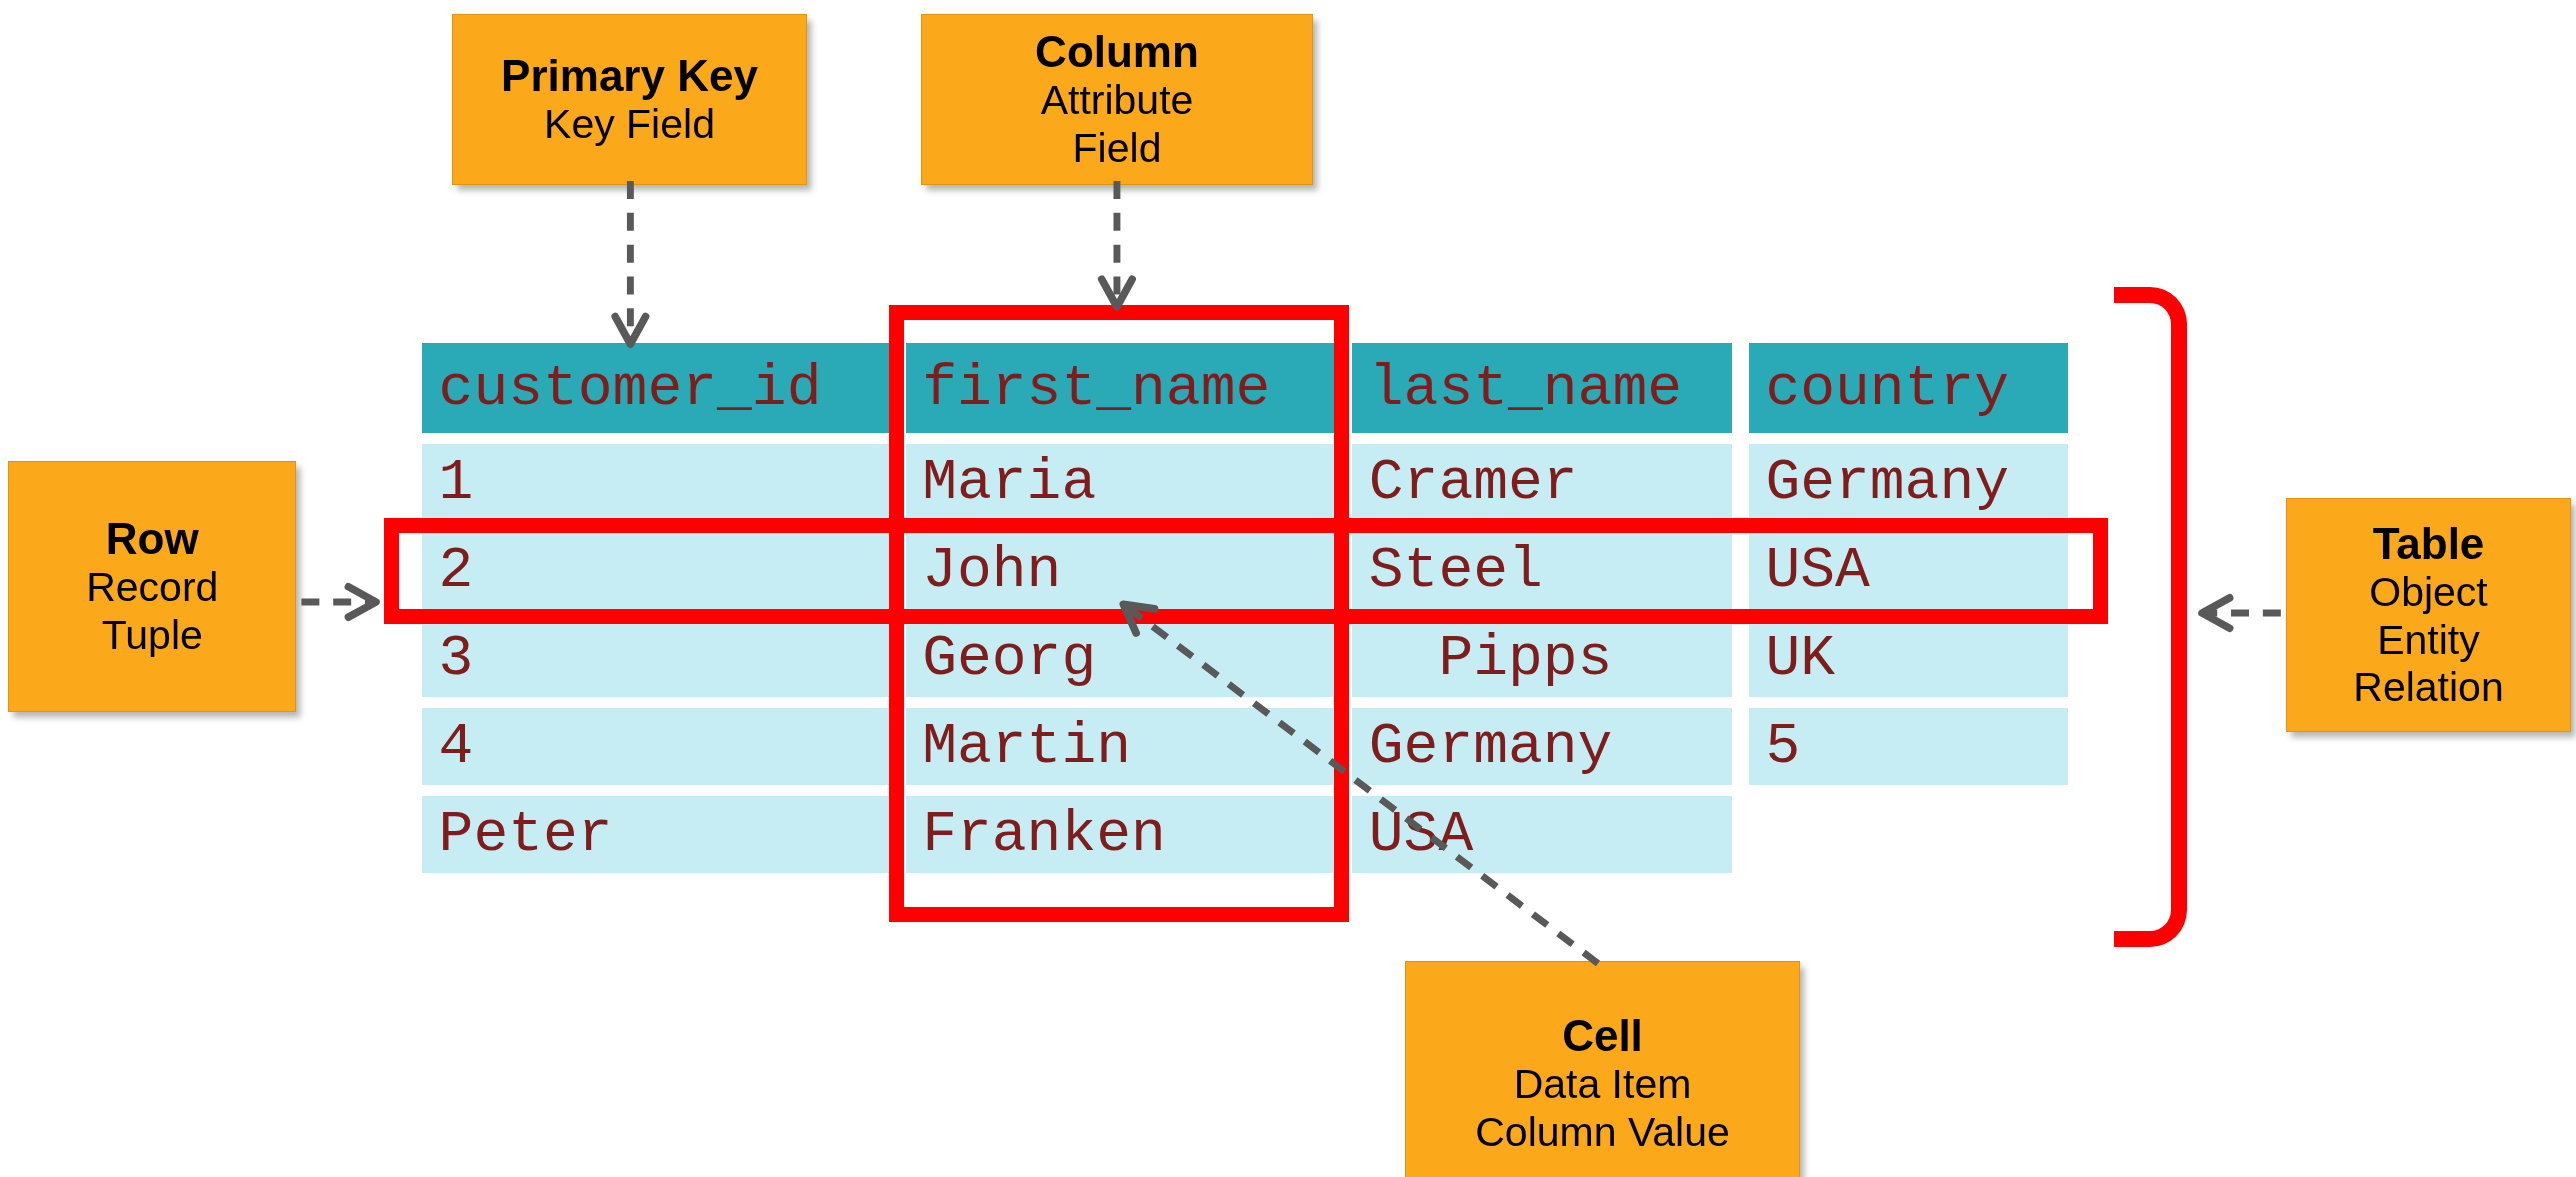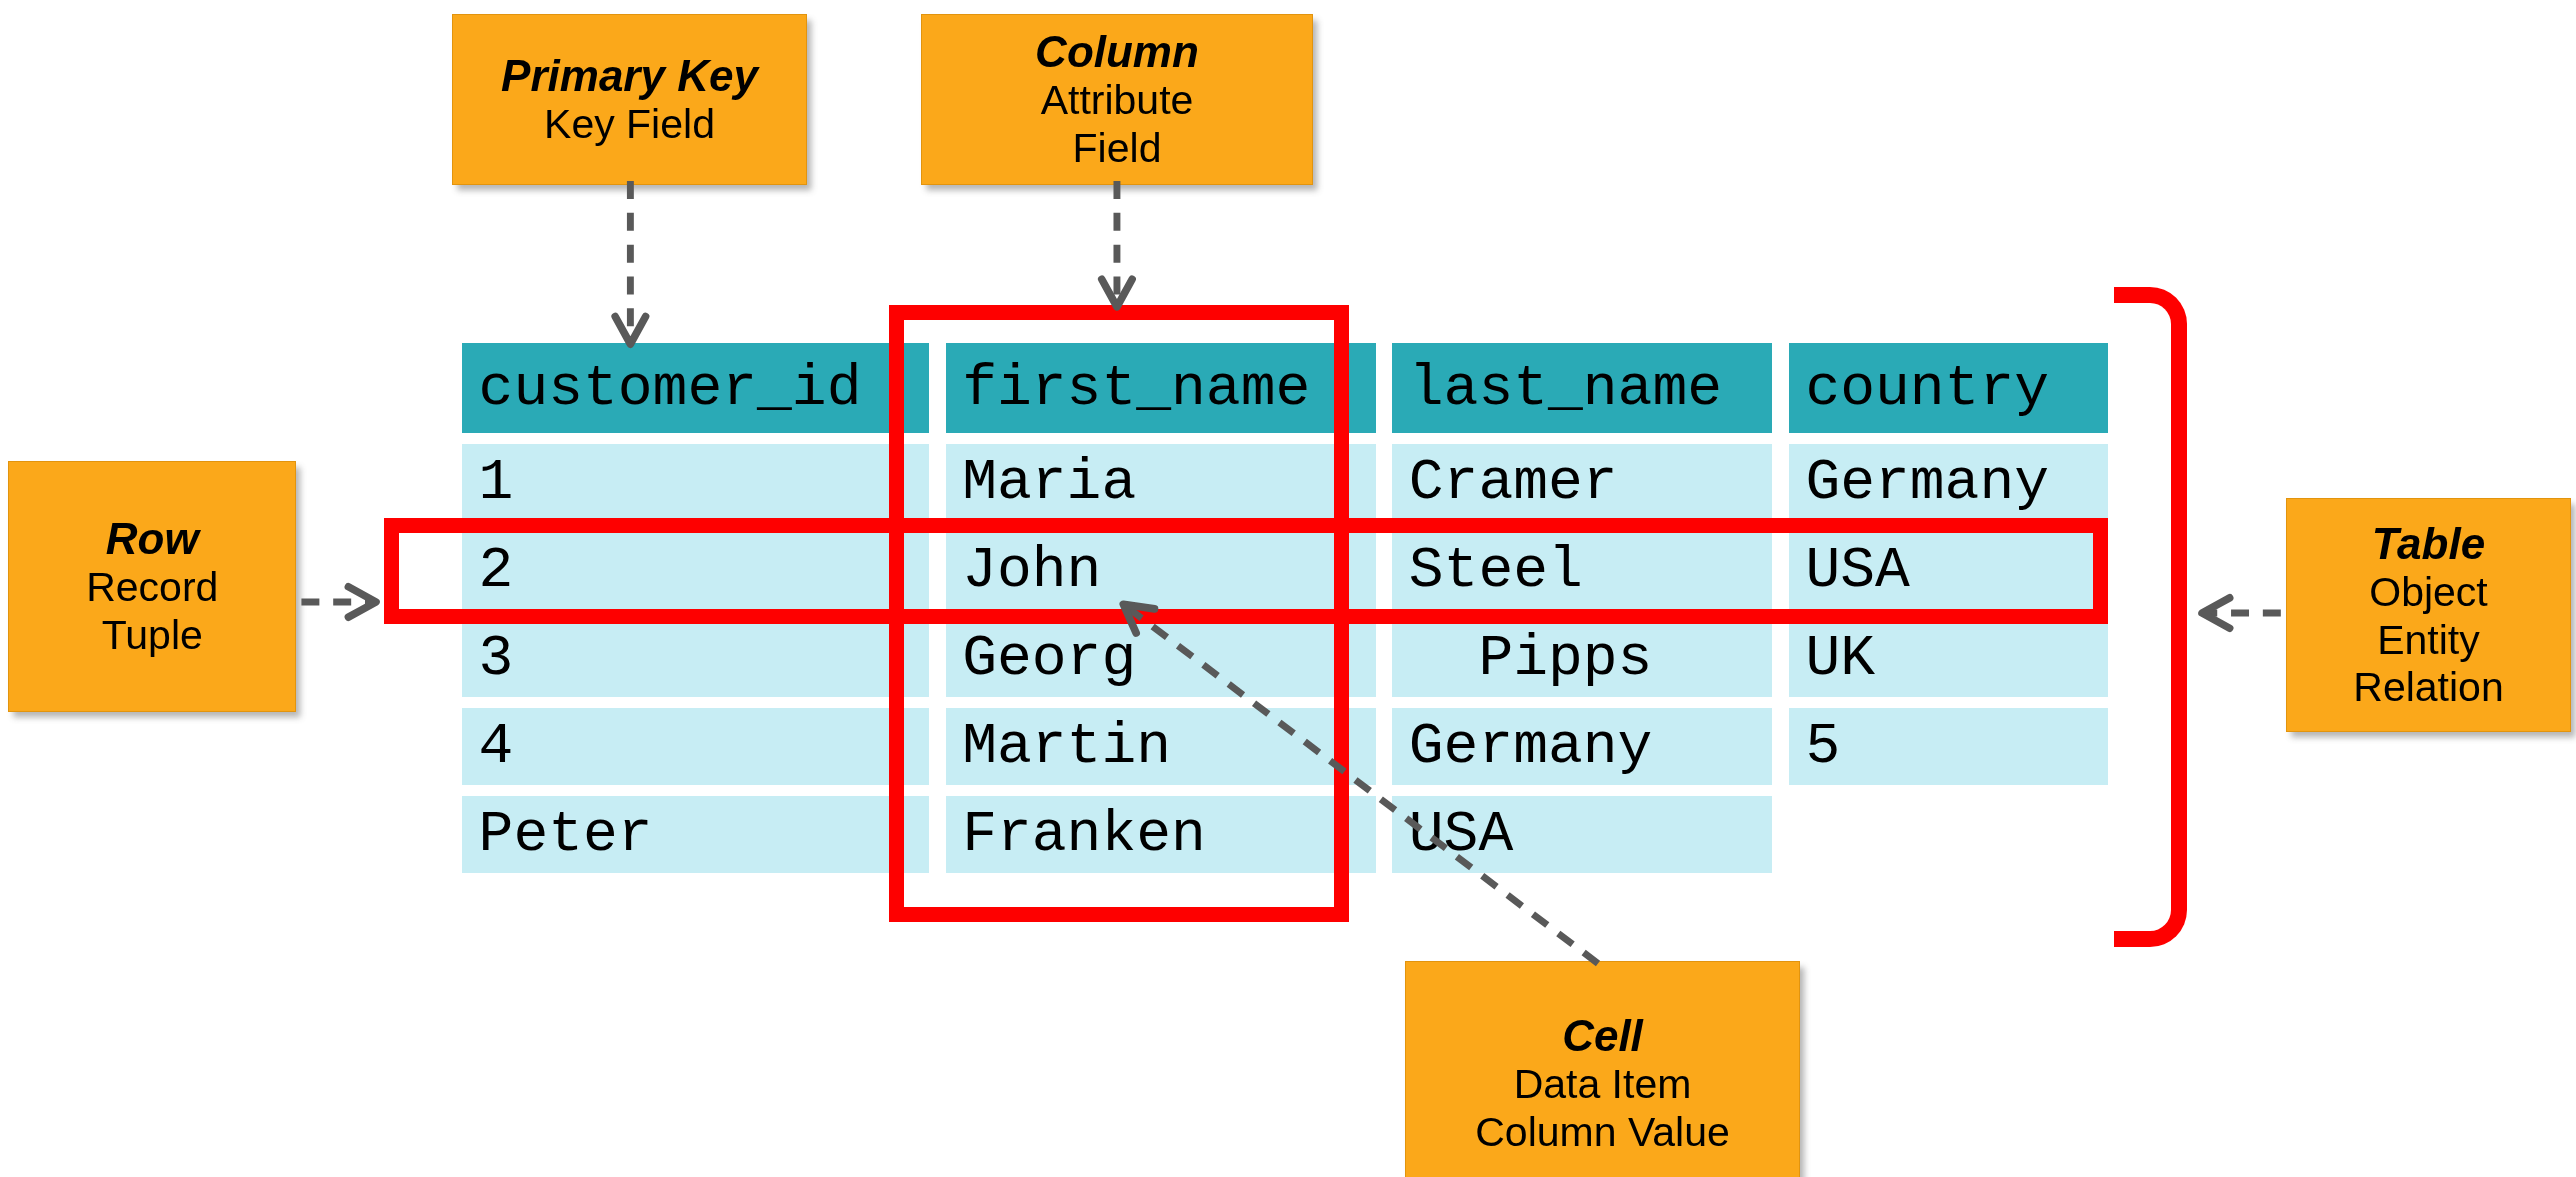--- a/index.html
+++ b/index.html
@@ -13,37 +13,37 @@
   
   .callout {
     position: absolute;
     background: #FBA81A;
     border: 1.4px solid #E2940E;
     box-shadow: 4.8px 6.2px 6.2px rgba(90,90,90,0.45);
     display: flex; flex-direction: column;
     align-items: center; justify-content: center;
     text-align: center; color: #000;
   }
-  .callout .t { font-weight: bold; font-size: 44px; line-height: 1.16; font-style: italic; }
+  .callout .t { font-weight: bold; font-size: 44px; line-height: 1.16; }
   .callout .l { font-weight: normal; font-size: 41px; line-height: 1.16; }
   #co-primary-key { left: 452px;  top: 14px;   width: 355px; height: 171px; }
   #co-column      { left: 921px; top: 14px;   width: 392px; height: 171px; }
   #co-row         { left: 8.3px;   top: 461px;  width: 288px; height: 251px; }
   #co-table       { left: 2286px; top: 498px;  width: 285px; height: 234px; }
   #co-cell        { left: 1405px; top: 961px; width: 395px; height: 245px; }
 
   
   .grid {
     position: absolute; left: 422px; top: 343px;
     display: grid;
     grid-template-columns: 467px 430px 380px 319px;
     grid-template-rows: 90px repeat(5, 77px);
     gap: 11px 16.6px;
     font-family: "Liberation Mono", "DejaVu Sans Mono", monospace;
-    font-size: 58px; color: #000000; margin-left: 40px;
+    font-size: 58px; color: #7f1d1d;
   }
   .hcell {
     background: #2AAAB6;
     display: flex; align-items: center;
     padding-left: 16.6px; white-space: pre;
   }
   .dcell {
     background: #C7EDF4;
     display: flex; align-items: center;
     padding-left: 16.6px; white-space: pre;

